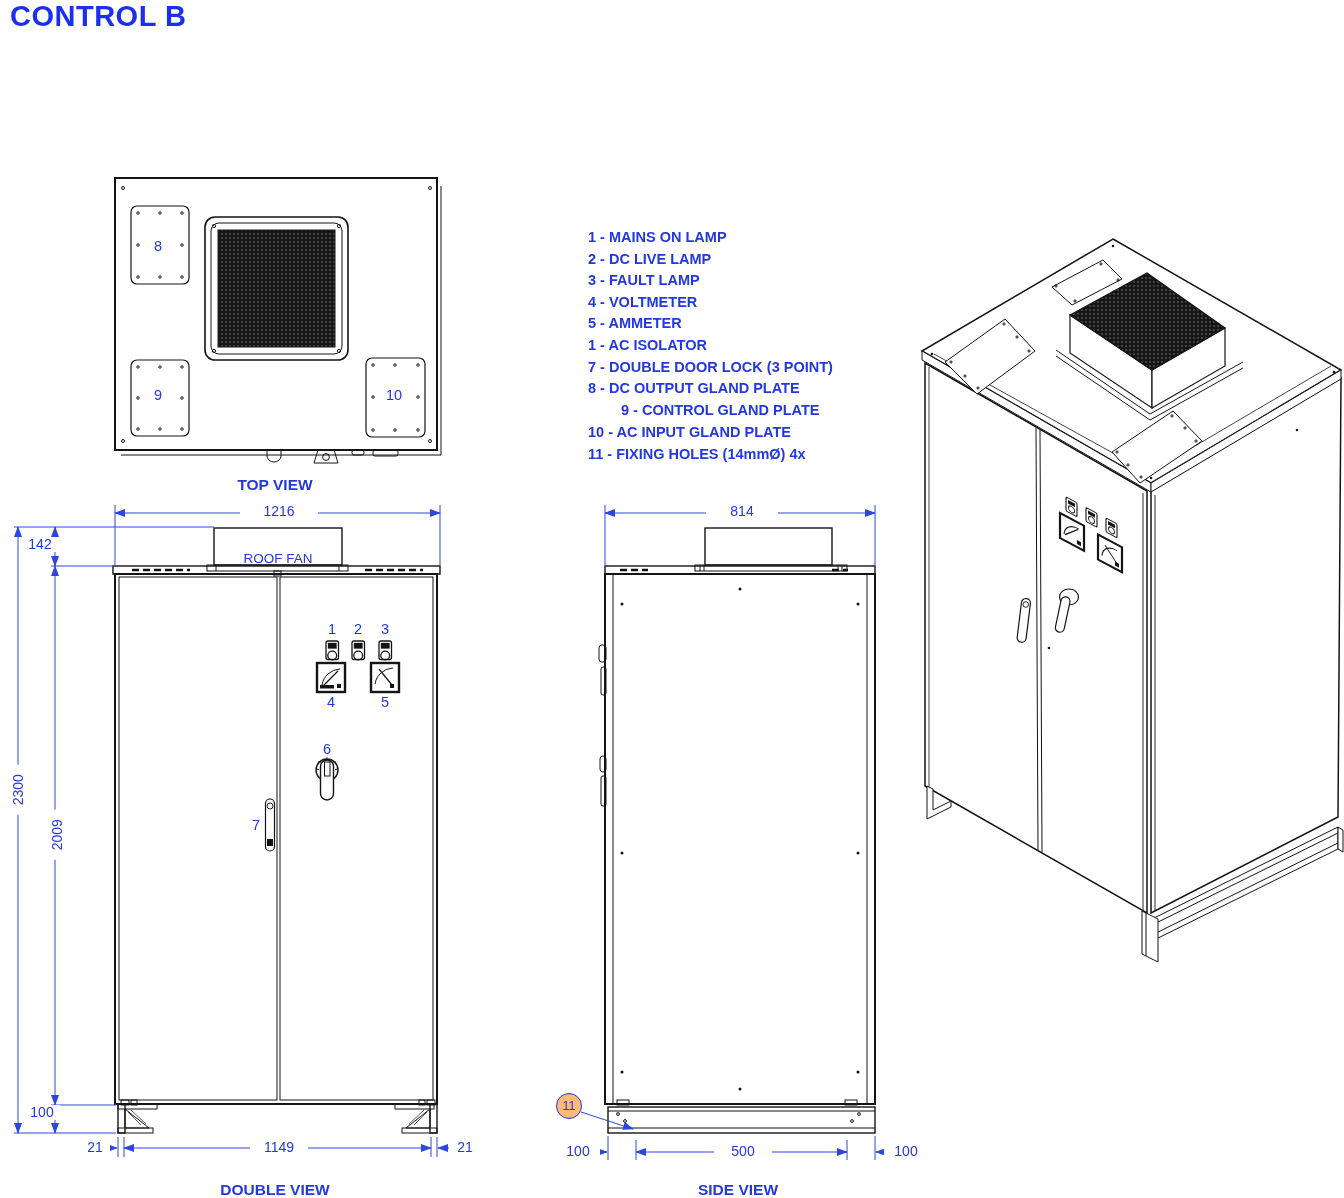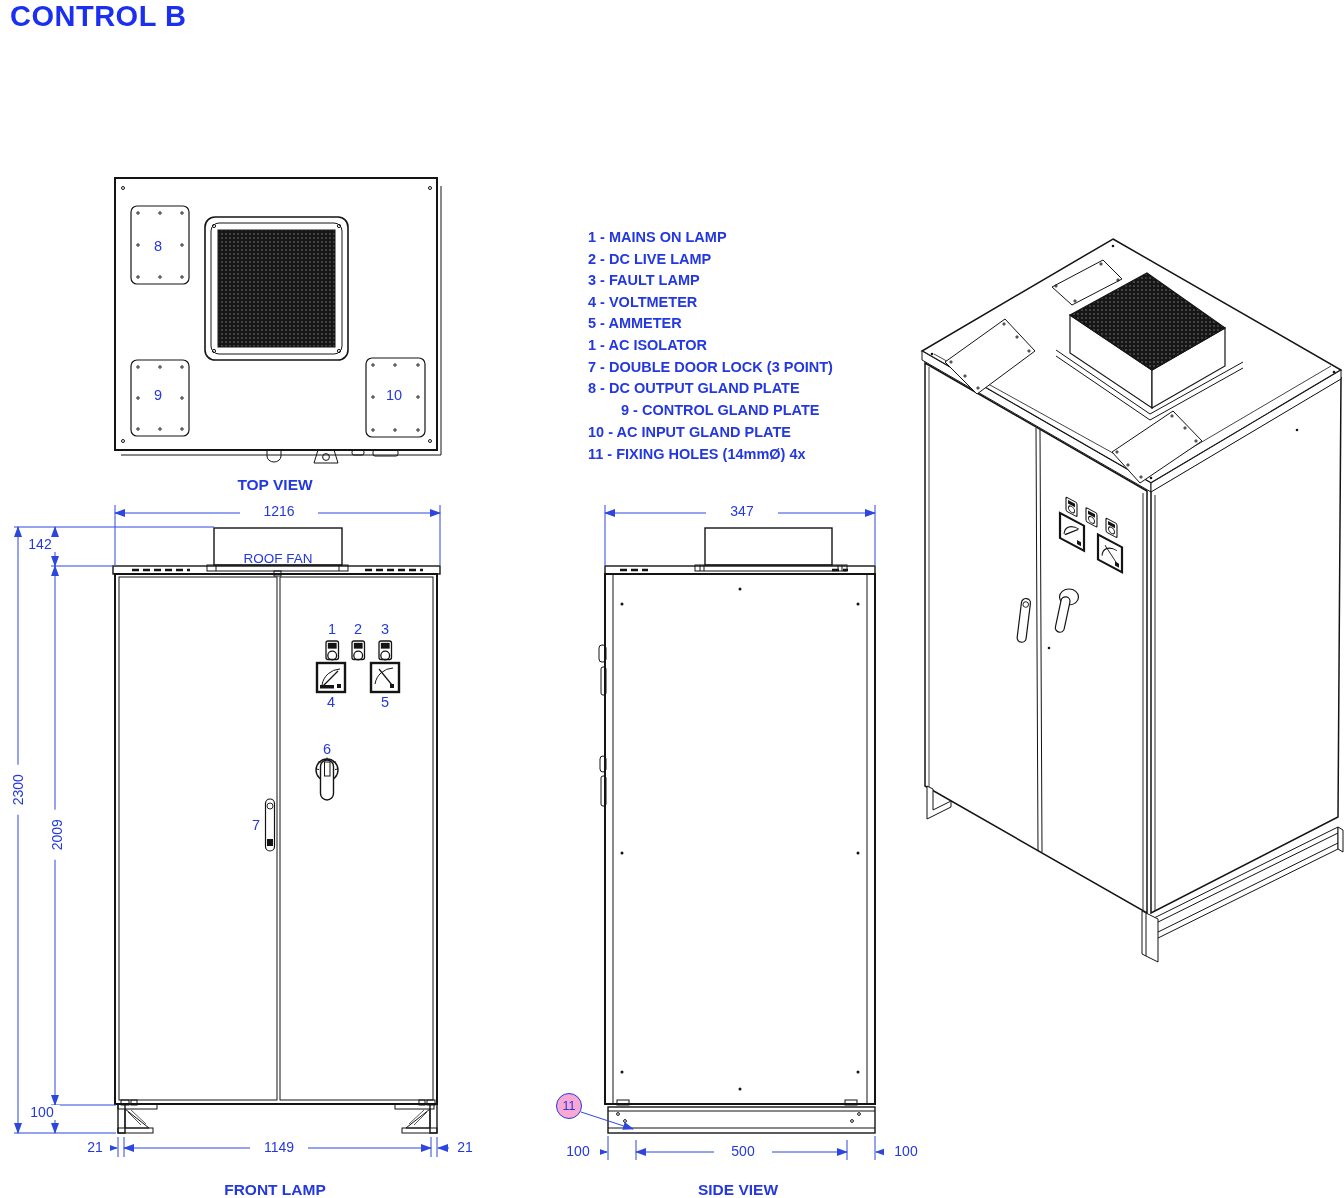--- a/index.html
+++ b/index.html
@@ -8,21 +8,21 @@
   svg{position:absolute;left:0;top:0;}
   .txt{position:absolute;color:var(--blue,#2338e0);line-height:1.1;}
   .title{font-size:29px;font-weight:bold;color:var(--title-blue,#1b2ff0);letter-spacing:.5px;}
   .view-label{font-size:15.5px;font-weight:bold;text-align:center;}
   .legend-item{font-size:14.5px;white-space:nowrap;font-weight:bold;}
   .callout{font-size:14.5px;font-weight:500;text-align:center;}
   .dim{font-size:14px;background:#fff;text-align:center;padding:0 2px;}
   .dim.v{transform:rotate(-90deg);transform-origin:center;}
   .rooffan{font-size:13.5px;text-align:center;}
   .balloon{position:absolute;width:24px;height:24px;border:1.4px solid var(--blue,#2338e0);
-           border-radius:50%;background:#f9a8d4;display:flex;align-items:center;justify-content:center;
+           border-radius:50%;background:#fdba74;display:flex;align-items:center;justify-content:center;
            font-size:12.5px;color:var(--blue,#2338e0);}
 </style>
 </head>
 <body>
 
 <div class="canvas">
 
 <svg width="1344" height="1198" viewBox="0 0 1344 1198">
   <defs>
     <marker id="ar" markerWidth="11" markerHeight="8" refX="10" refY="4" orient="auto-start-reverse">
@@ -376,21 +376,21 @@
   <div class="txt legend-item" style="left:588px;top:316px;">5 - AMMETER</div>
   <div class="txt legend-item" style="left:588px;top:338px;">1 - AC ISOLATOR</div>
   <div class="txt legend-item" style="left:588px;top:360px;">7 - DOUBLE DOOR LOCK (3 POINT)</div>
   <div class="txt legend-item" style="left:588px;top:381px;">8 - DC OUTPUT GLAND PLATE</div>
   <div class="txt legend-item" style="left:588px;top:403px;margin-left:33px;">9 - CONTROL GLAND PLATE</div>
   <div class="txt legend-item" style="left:588px;top:425px;">10 - AC INPUT GLAND PLATE</div>
   <div class="txt legend-item" style="left:588px;top:447px;">11 - FIXING HOLES (14mmØ) 4x</div>
 </div>
 
 <div class="txt view-label" style="left:200px;top:476px;width:150px;">TOP VIEW</div>
-<div class="txt view-label" style="left:200px;top:1181px;width:150px;">FRONT LAMP</div>
+<div class="txt view-label" style="left:200px;top:1181px;width:150px;">DOUBLE VIEW</div>
 <div class="txt view-label" style="left:663px;top:1181px;width:150px;">SIDE VIEW</div>
 <div class="txt rooffan" style="left:214px;top:552px;width:128px;">ROOF FAN</div>
 
 <div class="txt callout" style="left:151px;top:239px;width:14px;">8</div>
 <div class="txt callout" style="left:151px;top:388px;width:14px;">9</div>
 <div class="txt callout" style="left:383px;top:388px;width:22px;">10</div>
 <div class="txt callout" style="left:326px;top:622px;width:12px;">1</div>
 <div class="txt callout" style="left:352px;top:622px;width:12px;">2</div>
 <div class="txt callout" style="left:379px;top:622px;width:12px;">3</div>
 <div class="txt callout" style="left:325px;top:695px;width:12px;">4</div>
@@ -402,18 +402,18 @@
 </div>
 
 <div class="txt dim" style="left:240px;top:504px;width:74px;">1216</div>
 <div class="txt dim" style="left:22px;top:537px;width:32px;">142</div>
 <div class="txt dim v" style="left:-6px;top:782px;width:46px;">2300</div>
 <div class="txt dim v" style="left:33px;top:827px;width:46px;">2009</div>
 <div class="txt dim" style="left:24px;top:1105px;width:32px;">100</div>
 <div class="txt dim" style="left:80px;top:1140px;width:26px;">21</div>
 <div class="txt dim" style="left:250px;top:1140px;width:54px;">1149</div>
 <div class="txt dim" style="left:450px;top:1140px;width:26px;">21</div>
-<div class="txt dim" style="left:706px;top:504px;width:68px;">347</div>
+<div class="txt dim" style="left:706px;top:504px;width:68px;">814</div>
 <div class="txt dim" style="left:556px;top:1144px;width:40px;">100</div>
 <div class="txt dim" style="left:714px;top:1144px;width:54px;">500</div>
 <div class="txt dim" style="left:884px;top:1144px;width:40px;">100</div>
 
 </div>
 
 </body></html>

